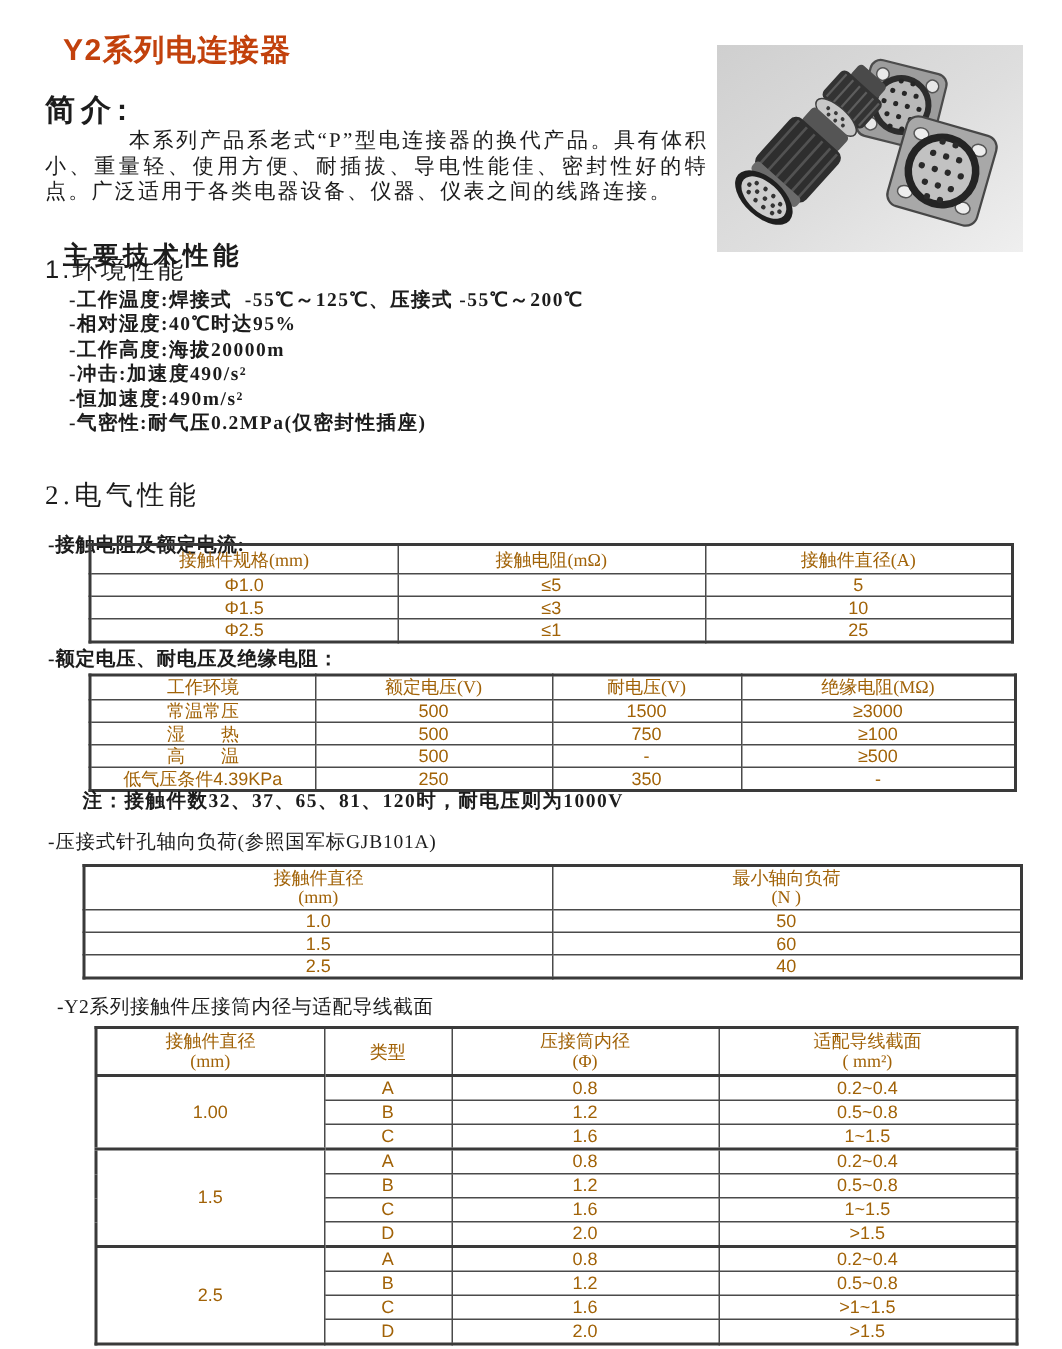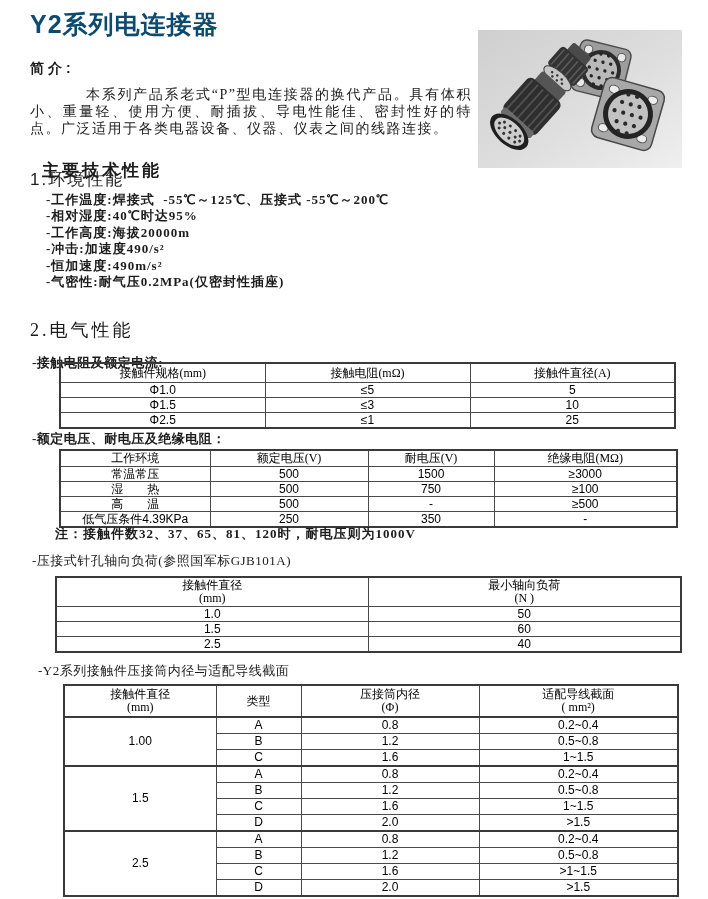--- a/index.html
+++ b/index.html
@@ -2,28 +2,28 @@
 <html><head>
 <meta charset="utf-8">
 <style>
   html,body{margin:0;padding:0;background:#ffffff;}
   .page{
     position:relative;width:708px;height:899px;background:#ffffff;overflow:hidden;
     font-family:"Liberation Serif",serif;color:#1c1c1c;
   }
   
   .doc-title{
-    position:absolute;left:30px;top:8px;margin:0;
+    position:absolute;left:30px;top:8px;margin:12px;
     font-family:"Liberation Sans",sans-serif;font-weight:bold;
-    font-size:25px;letter-spacing:1px;color:#0c4a6e;
+    font-size:20px;letter-spacing:1px;color:#c2410c;
   }
   .intro-heading{
     position:absolute;left:30px;top:60px;margin:0;
     font-family:"Liberation Sans",sans-serif;font-weight:600;
-    font-size:14px;letter-spacing:4px;
+    font-size:20px;letter-spacing:4px;
   }
   .intro-para{
     position:absolute;left:30px;top:86px;width:442px;margin:0;
     font-size:14px;line-height:17px;letter-spacing:1.5px;
     text-align:justify;text-indent:4em;
   }
   .tech-heading{
     position:absolute;left:30px;top:147px;margin:12px;
     font-family:"Liberation Sans",sans-serif;font-weight:600;
     font-size:17px;letter-spacing:3px;
@@ -46,21 +46,21 @@
     position:absolute;left:32px;margin:0;font-size:13px;letter-spacing:0.5px;
   }
   .tbl-title.bold{font-weight:bold;}
   .note-line{
     position:absolute;left:55px;top:525px;margin:0;
     font-size:13px;font-weight:bold;letter-spacing:1px;
   }
   
   table.dtable{
     position:absolute;left:59px;width:617px;border-collapse:collapse;
-    font-family:"Liberation Sans",sans-serif;font-size:12px;color:#000000;
+    font-family:"Liberation Sans",sans-serif;font-size:12px;color:#a16207;
     table-layout:fixed;
   }
   table.dtable th,table.dtable td{
     border:1px solid #4a4a4a;text-align:center;vertical-align:middle;
     padding:0 2px;font-weight:normal;white-space:pre-line;line-height:13px;
   }
   table.dtable{border:2px solid #3a3a3a;}
   table.dtable th{font-family:"Liberation Serif",serif;}
   #table-contact{top:362px;}
   #table-contact th{height:18px;}

